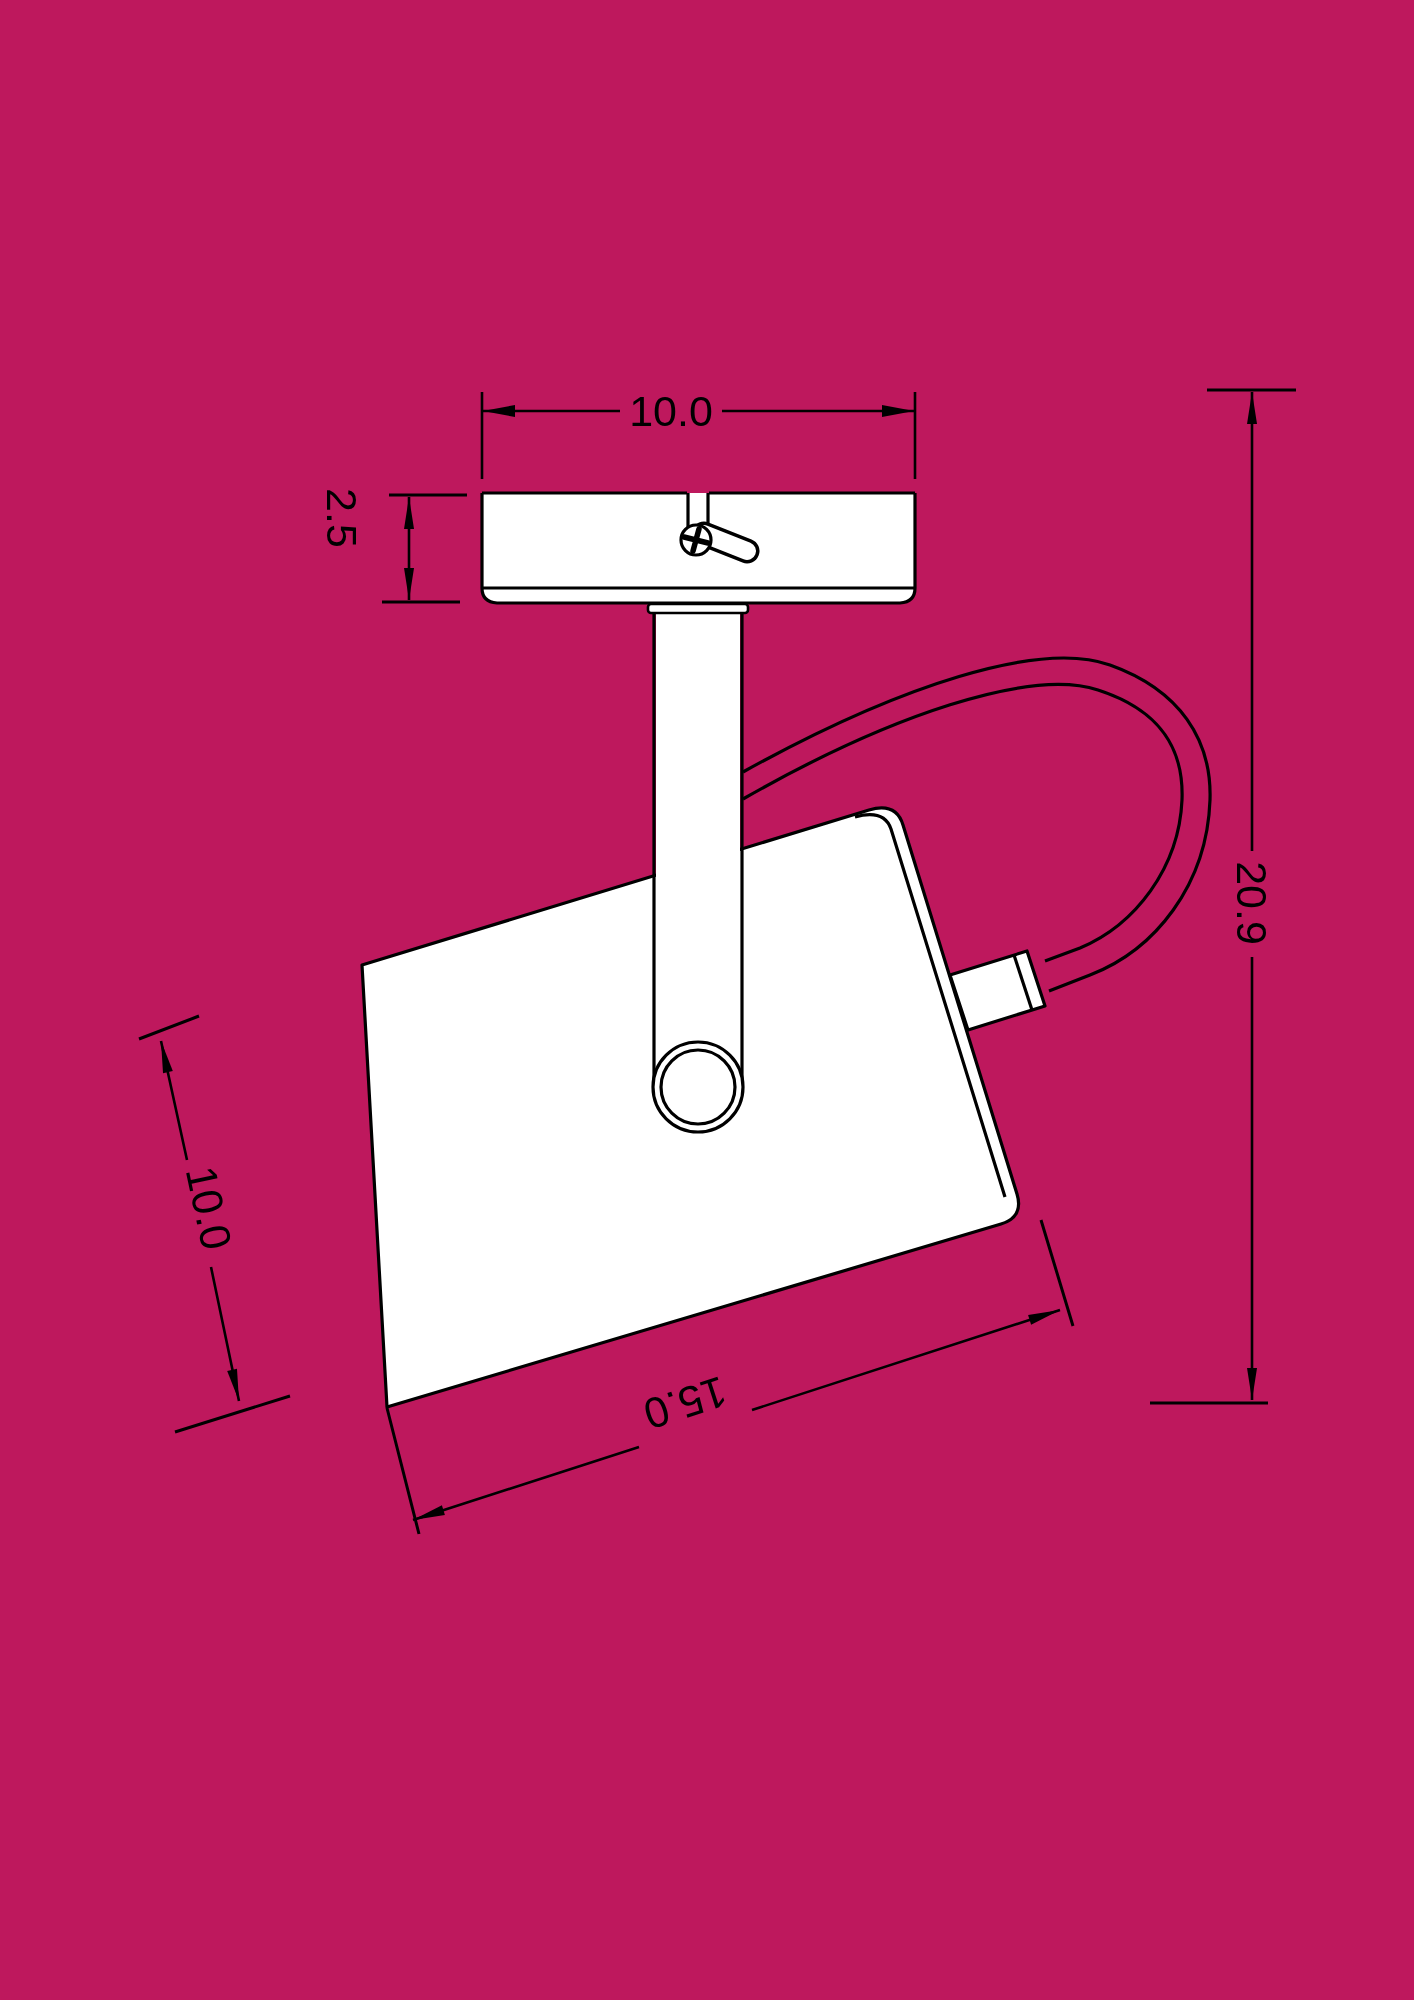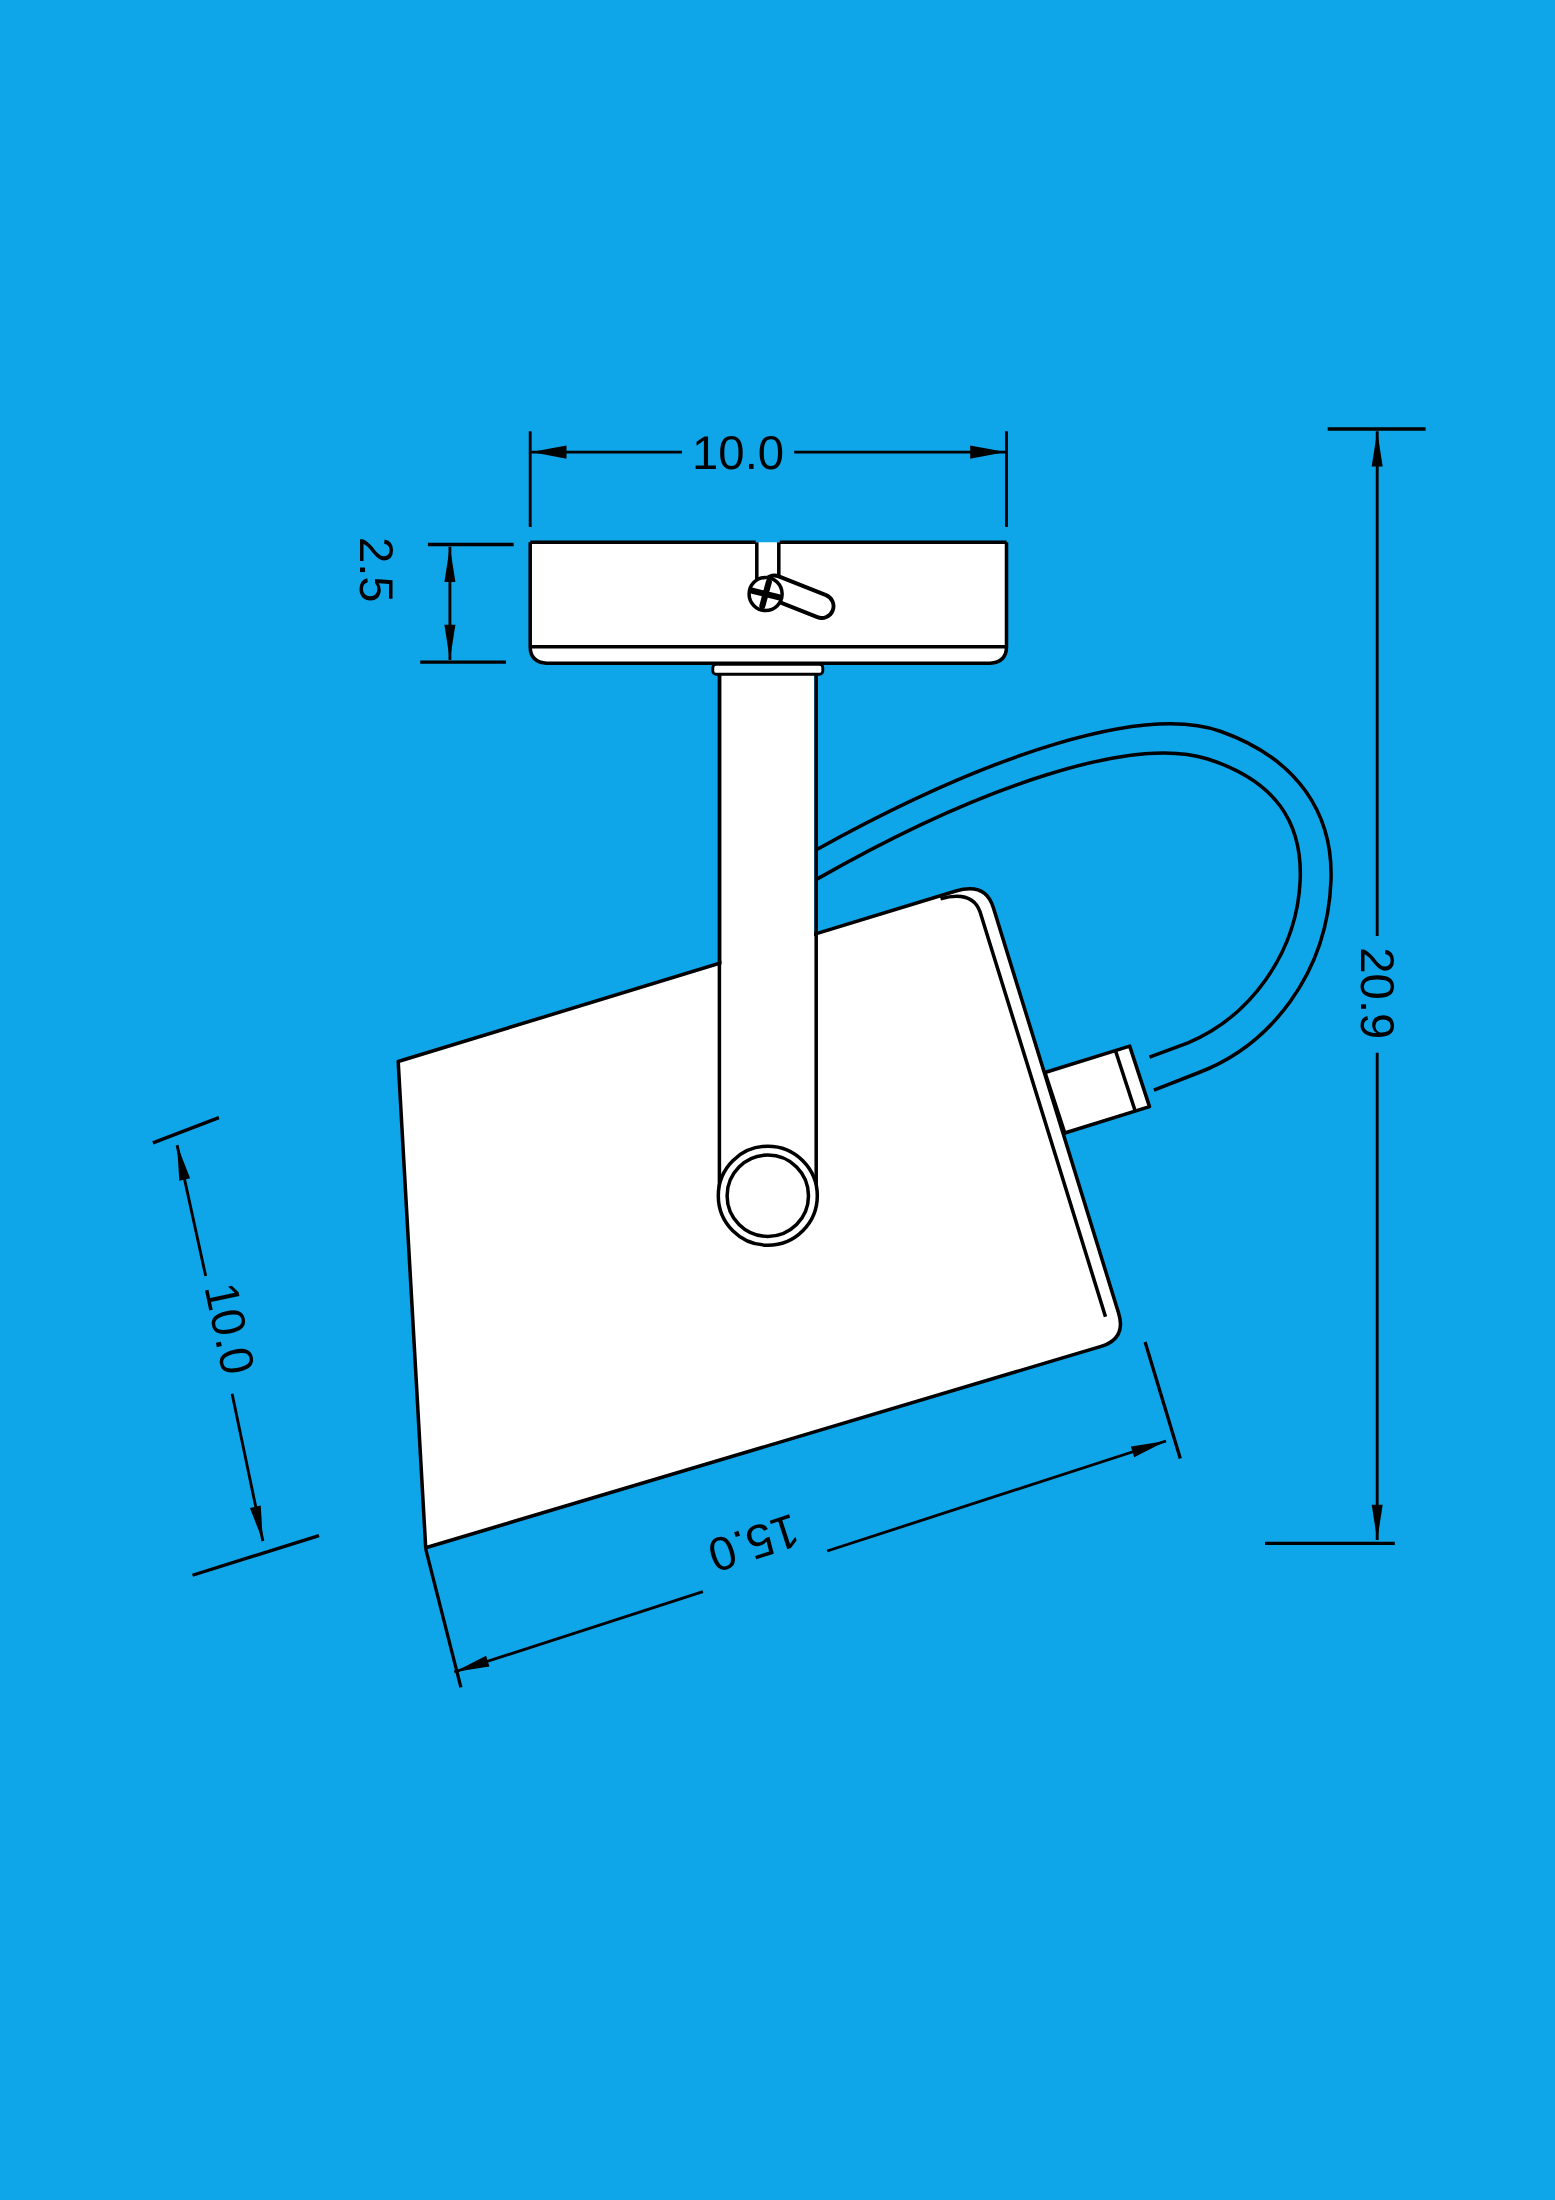--- a/index.html
+++ b/index.html
@@ -1,19 +1,19 @@
 <!DOCTYPE html>
 <html><head>
 <meta charset="utf-8">
 <style>
   html,body{margin:0;padding:0;background:#ffffff;}
   .canvas{
     position:relative;
     width:1414px;height:2000px;
-    background:#0ea5e9;
+    background:#be185d;
     font-family:"Liberation Sans", sans-serif;
   }
   svg{display:block;width:1414px;height:2000px;}
   .part{stroke:#000;stroke-width:3.2;fill:none;stroke-linejoin:round;}
   .partfill{stroke:#000;stroke-width:3.2;fill:#fff;stroke-linejoin:round;}
   .white{fill:#fff;stroke:none;}
   .dim{stroke:#000;stroke-width:2.6;fill:none;}
   .tick{stroke:#000;stroke-width:3;fill:none;}
   .arrow{fill:#000;stroke:none;}
   .dimtext{

